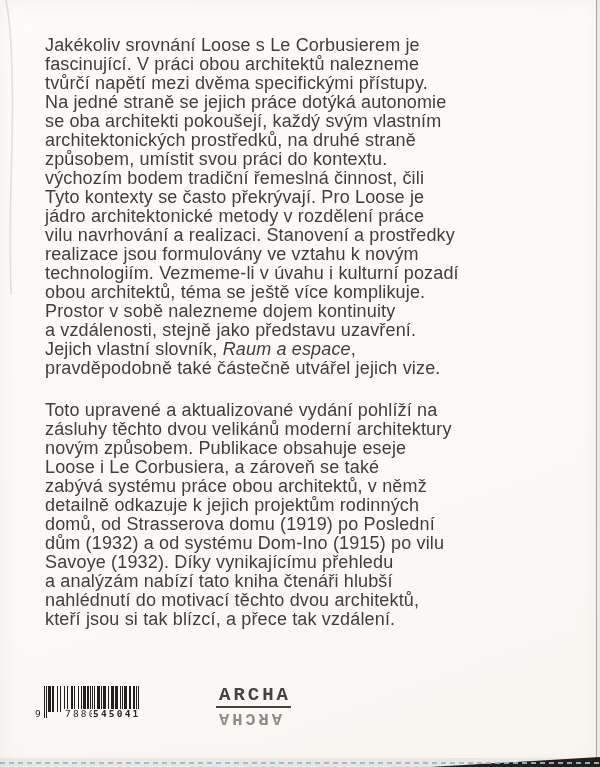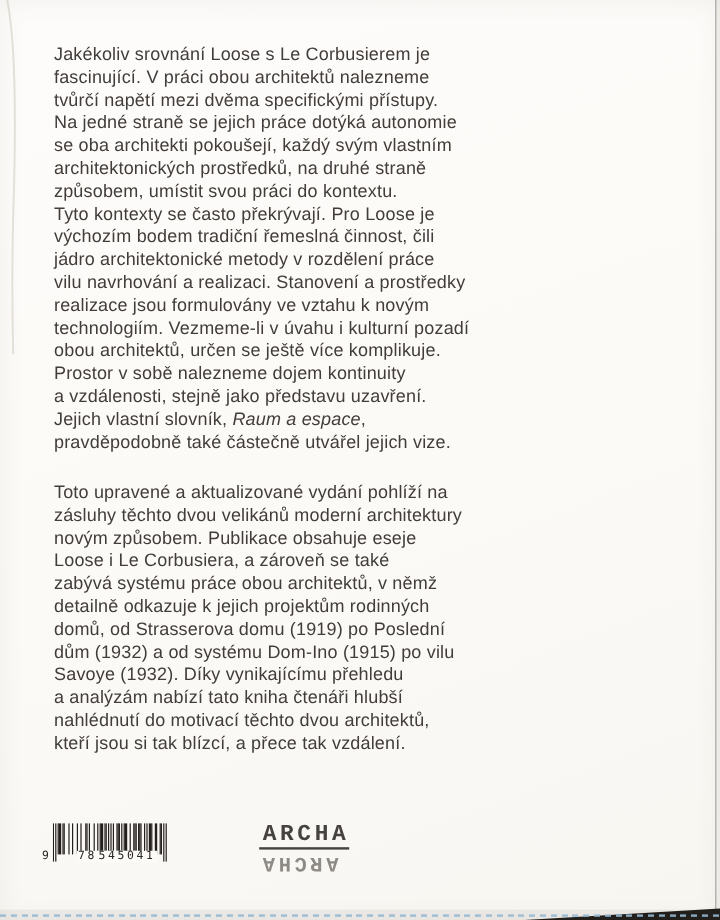--- a/index.html
+++ b/index.html
@@ -5,39 +5,39 @@
   html,body{margin:0;padding:0;background:#e9e8e5;}
   .cover{
     position:relative;
     width:600px;height:767px;
     background:linear-gradient(160deg,#fdfcfa 0%,#fbfaf7 55%,#f8f6f1 100%);
     overflow:hidden;
     font-family:"Liberation Sans","DejaVu Sans",sans-serif;
   }
   .blurb{
     position:absolute;left:45px;top:36px;
-    font-size:15px;line-height:19px;
+    font-size:18px;line-height:19px;
     color:#423d3b;letter-spacing:0.15px;
   }
   .blurb .line{white-space:nowrap;}
   .blurb .para2{margin-top:23px;}
   .blurb i{font-style:italic;}
 
   
   .barcode{position:absolute;left:44px;top:686px;width:96px;height:40px;}
   .barcode svg{position:absolute;left:0;top:0;}
   .barcode .digit{
     position:absolute;top:23px;
     font-family:"DejaVu Sans Mono","Liberation Mono",monospace;
     font-size:9.5px;color:#2a2624;background:#fcfbf8;
     letter-spacing:2.2px;line-height:10px;padding:0 1px;
   }
   .barcode .d-first{left:-10px;background:transparent;}
   .barcode .d-left{left:20px;}
-  .barcode .d-right{left:37px;}
+  .barcode .d-right{left:48px;font-weight:bold;}
 
   
   .publisher{position:absolute;left:216px;top:685px;width:70px;text-align:left;}
   .publisher .word{
     display:inline-block;
     font-family:"Liberation Mono","DejaVu Sans Mono",monospace;
     font-size:19px;font-weight:700;color:#46423f;
     letter-spacing:3px;text-indent:3px;
     border-bottom:2px solid #46423f;
     padding-bottom:1px;line-height:20px;
@@ -81,27 +81,27 @@
 
   <div class="blurb">
     <div class="para1">
         <div class="line">Jakékoliv srovnání Loose s Le Corbusierem je</div>
         <div class="line">fascinující. V práci obou architektů nalezneme</div>
         <div class="line">tvůrčí napětí mezi dvěma specifickými přístupy.</div>
         <div class="line">Na jedné straně se jejich práce dotýká autonomie</div>
         <div class="line">se oba architekti pokoušejí, každý svým vlastním</div>
         <div class="line">architektonických prostředků, na druhé straně</div>
         <div class="line">způsobem, umístit svou práci do kontextu.</div>
+        <div class="line">výchozím bodem tradiční řemeslná činnost, čili</div>
         <div class="line">Tyto kontexty se často překrývají. Pro Loose je</div>
-        <div class="line">výchozím bodem tradiční řemeslná činnost, čili</div>
         <div class="line">jádro architektonické metody v rozdělení práce</div>
         <div class="line">vilu navrhování a realizaci. Stanovení a prostředky</div>
         <div class="line">realizace jsou formulovány ve vztahu k novým</div>
         <div class="line">technologiím. Vezmeme-li v úvahu i kulturní pozadí</div>
-        <div class="line">obou architektů, určen se ještě více komplikuje.</div>
+        <div class="line">obou architektů, téma se ještě více komplikuje.</div>
         <div class="line">Prostor v sobě nalezneme dojem kontinuity</div>
         <div class="line">a vzdálenosti, stejně jako představu uzavření.</div>
         <div class="line">Jejich vlastní slovník, <i>Raum a espace</i>,</div>
         <div class="line">pravděpodobně také částečně utvářel jejich vize.</div>
       </div>
     <div class="para2">
         <div class="line">Toto upravené a aktualizované vydání pohlíží na</div>
         <div class="line">zásluhy těchto dvou velikánů moderní architektury</div>
         <div class="line">novým způsobem. Publikace obsahuje eseje</div>
         <div class="line">Loose i Le Corbusiera, a zároveň se také</div>

